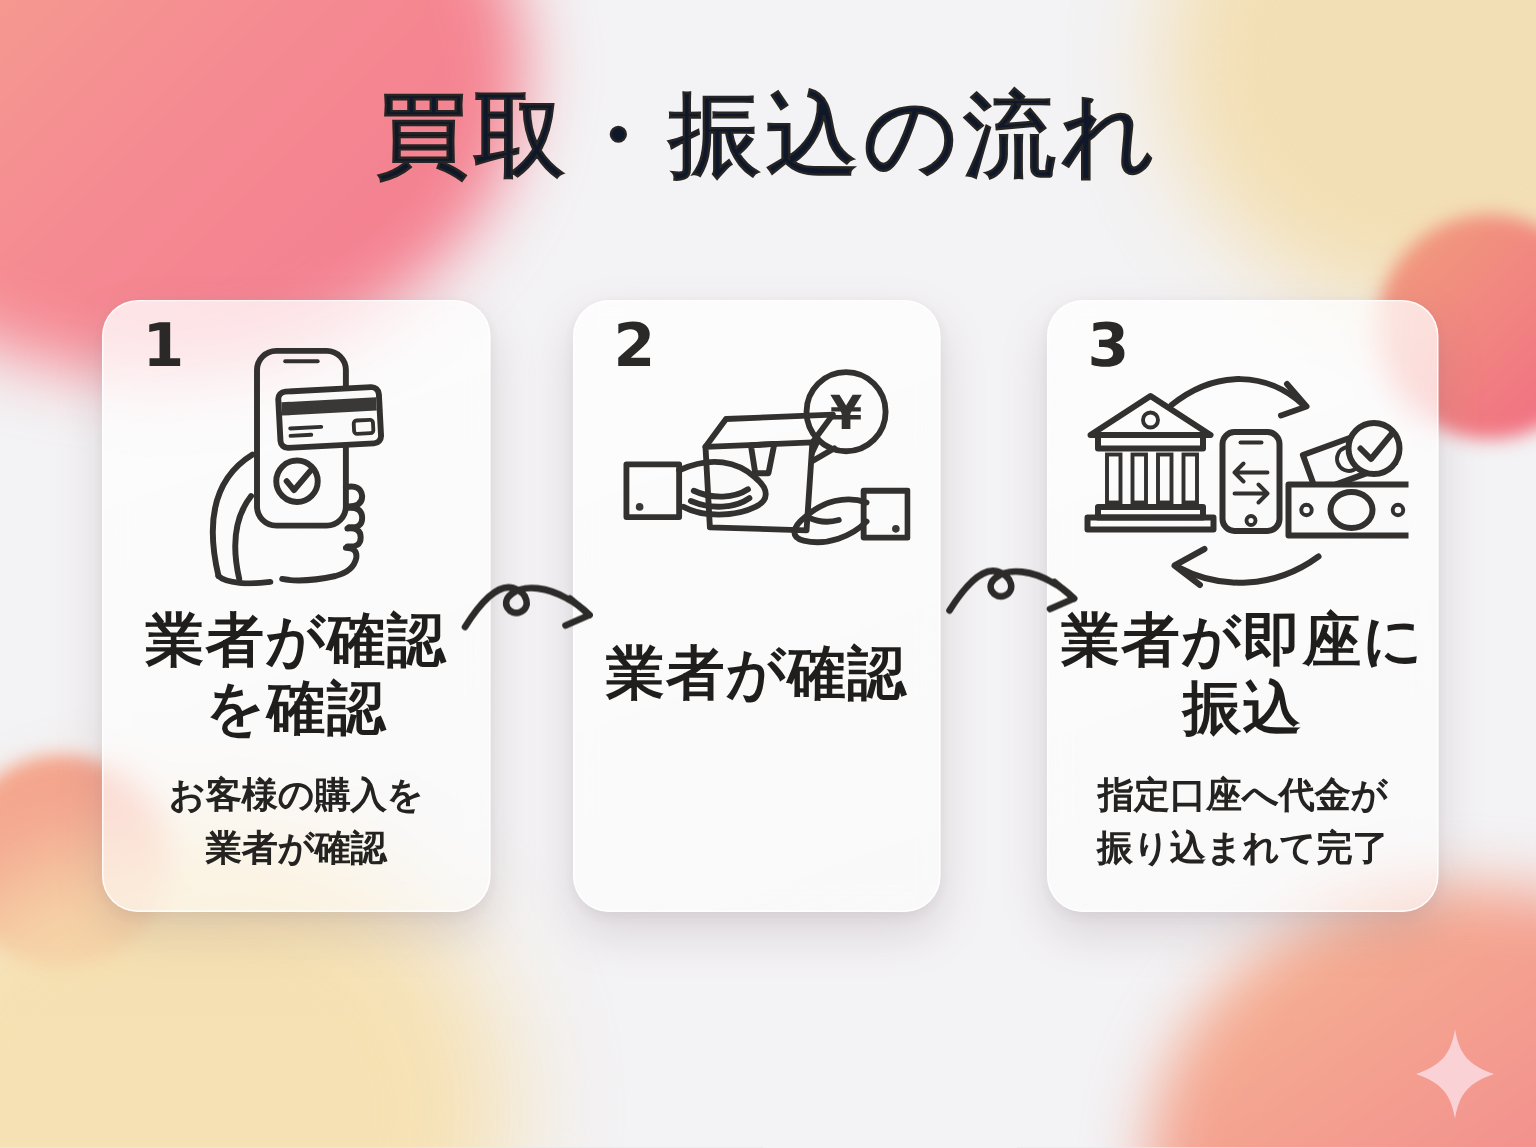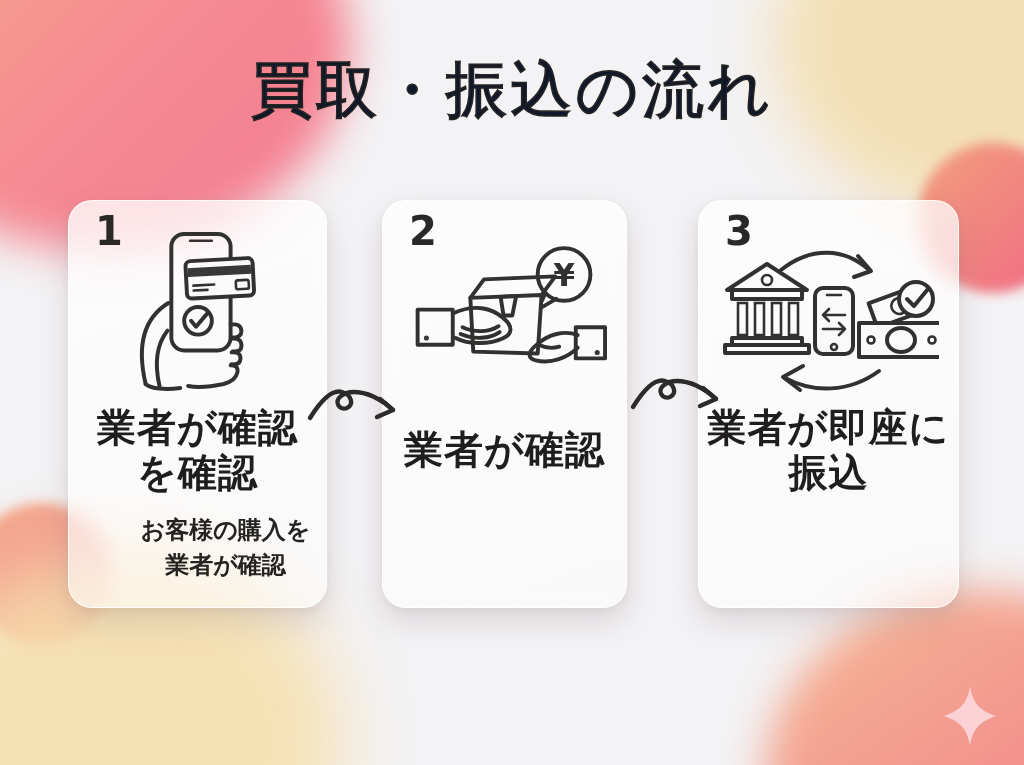--- a/index.html
+++ b/index.html
@@ -59,21 +59,21 @@
 
   .card-heading {
     position:absolute; top:196px; left:0; width:100%; height:106px;
     display:flex; align-items:center; justify-content:center; text-align:center;
     font-size:39px; font-weight:800; color:#1f1e1c; line-height:1.16;
     letter-spacing:1px; white-space:pre-line;
   }
   .card-desc {
     position:absolute; top:312px; left:0; width:100%;
     text-align:center; font-size:24px; font-weight:600; color:#242321;
-    line-height:1.45; white-space:pre-line;padding-left:28px;
+    line-height:1.45; white-space:pre-line;
   }
 
   
   .connector { position:absolute; z-index:3; }
   .connector-1 { left:306px; top:374px; }
   .connector-2 { left:629px; top:363px; }
 
   svg .ln { fill:none; stroke:#33312f; stroke-width:4; stroke-linecap:round; stroke-linejoin:round; }
   svg .ln-thin { fill:none; stroke:#33312f; stroke-width:2.6; stroke-linecap:round; }
   svg .fill-white { fill:#fbfafb; stroke:#33312f; stroke-width:4; stroke-linejoin:round; }
@@ -194,20 +194,22 @@
         <ellipse class="ln" cx="182" cy="97" rx="14" ry="12"></ellipse>
         <circle class="ln-thin" cx="152" cy="97" r="3.5"></circle>
         <circle class="ln-thin" cx="213" cy="97" r="3.5"></circle>
 
         <circle class="fill-white" cx="197" cy="56" r="17"></circle>
         <path class="ln" d="M188,56 L195,63 L209,46"></path>
       </svg>
     </div>
     <div class="card-heading">業者が即座に
 振込</div>
+    <div class="card-desc">指定口座へ代金が
+振り込まれて完了</div>
   </div>
 
   <svg class="connector connector-1" width="92" height="52" viewBox="0 0 92 52">
     <path d="M4,44 C14,28 26,15 36,18 C46,21 48,31 41,34 C34,37 27,28 35,22 C44,15 60,18 72,25 C78,28 83,32 87,36" fill="none" stroke="#2c2b29" stroke-width="4.4" stroke-linecap="round"></path>
     <path d="M74,25 L87,36 L71,43" fill="none" stroke="#2c2b29" stroke-width="4.4" stroke-linecap="round" stroke-linejoin="round"></path>
   </svg>
   <svg class="connector connector-2" width="92" height="52" viewBox="0 0 92 52">
     <path d="M4,44 C14,28 26,15 36,18 C46,21 48,31 41,34 C34,37 27,28 35,22 C44,15 60,18 72,25 C78,28 83,32 87,36" fill="none" stroke="#2c2b29" stroke-width="4.4" stroke-linecap="round"></path>
     <path d="M74,25 L87,36 L71,43" fill="none" stroke="#2c2b29" stroke-width="4.4" stroke-linecap="round" stroke-linejoin="round"></path>
   </svg>

